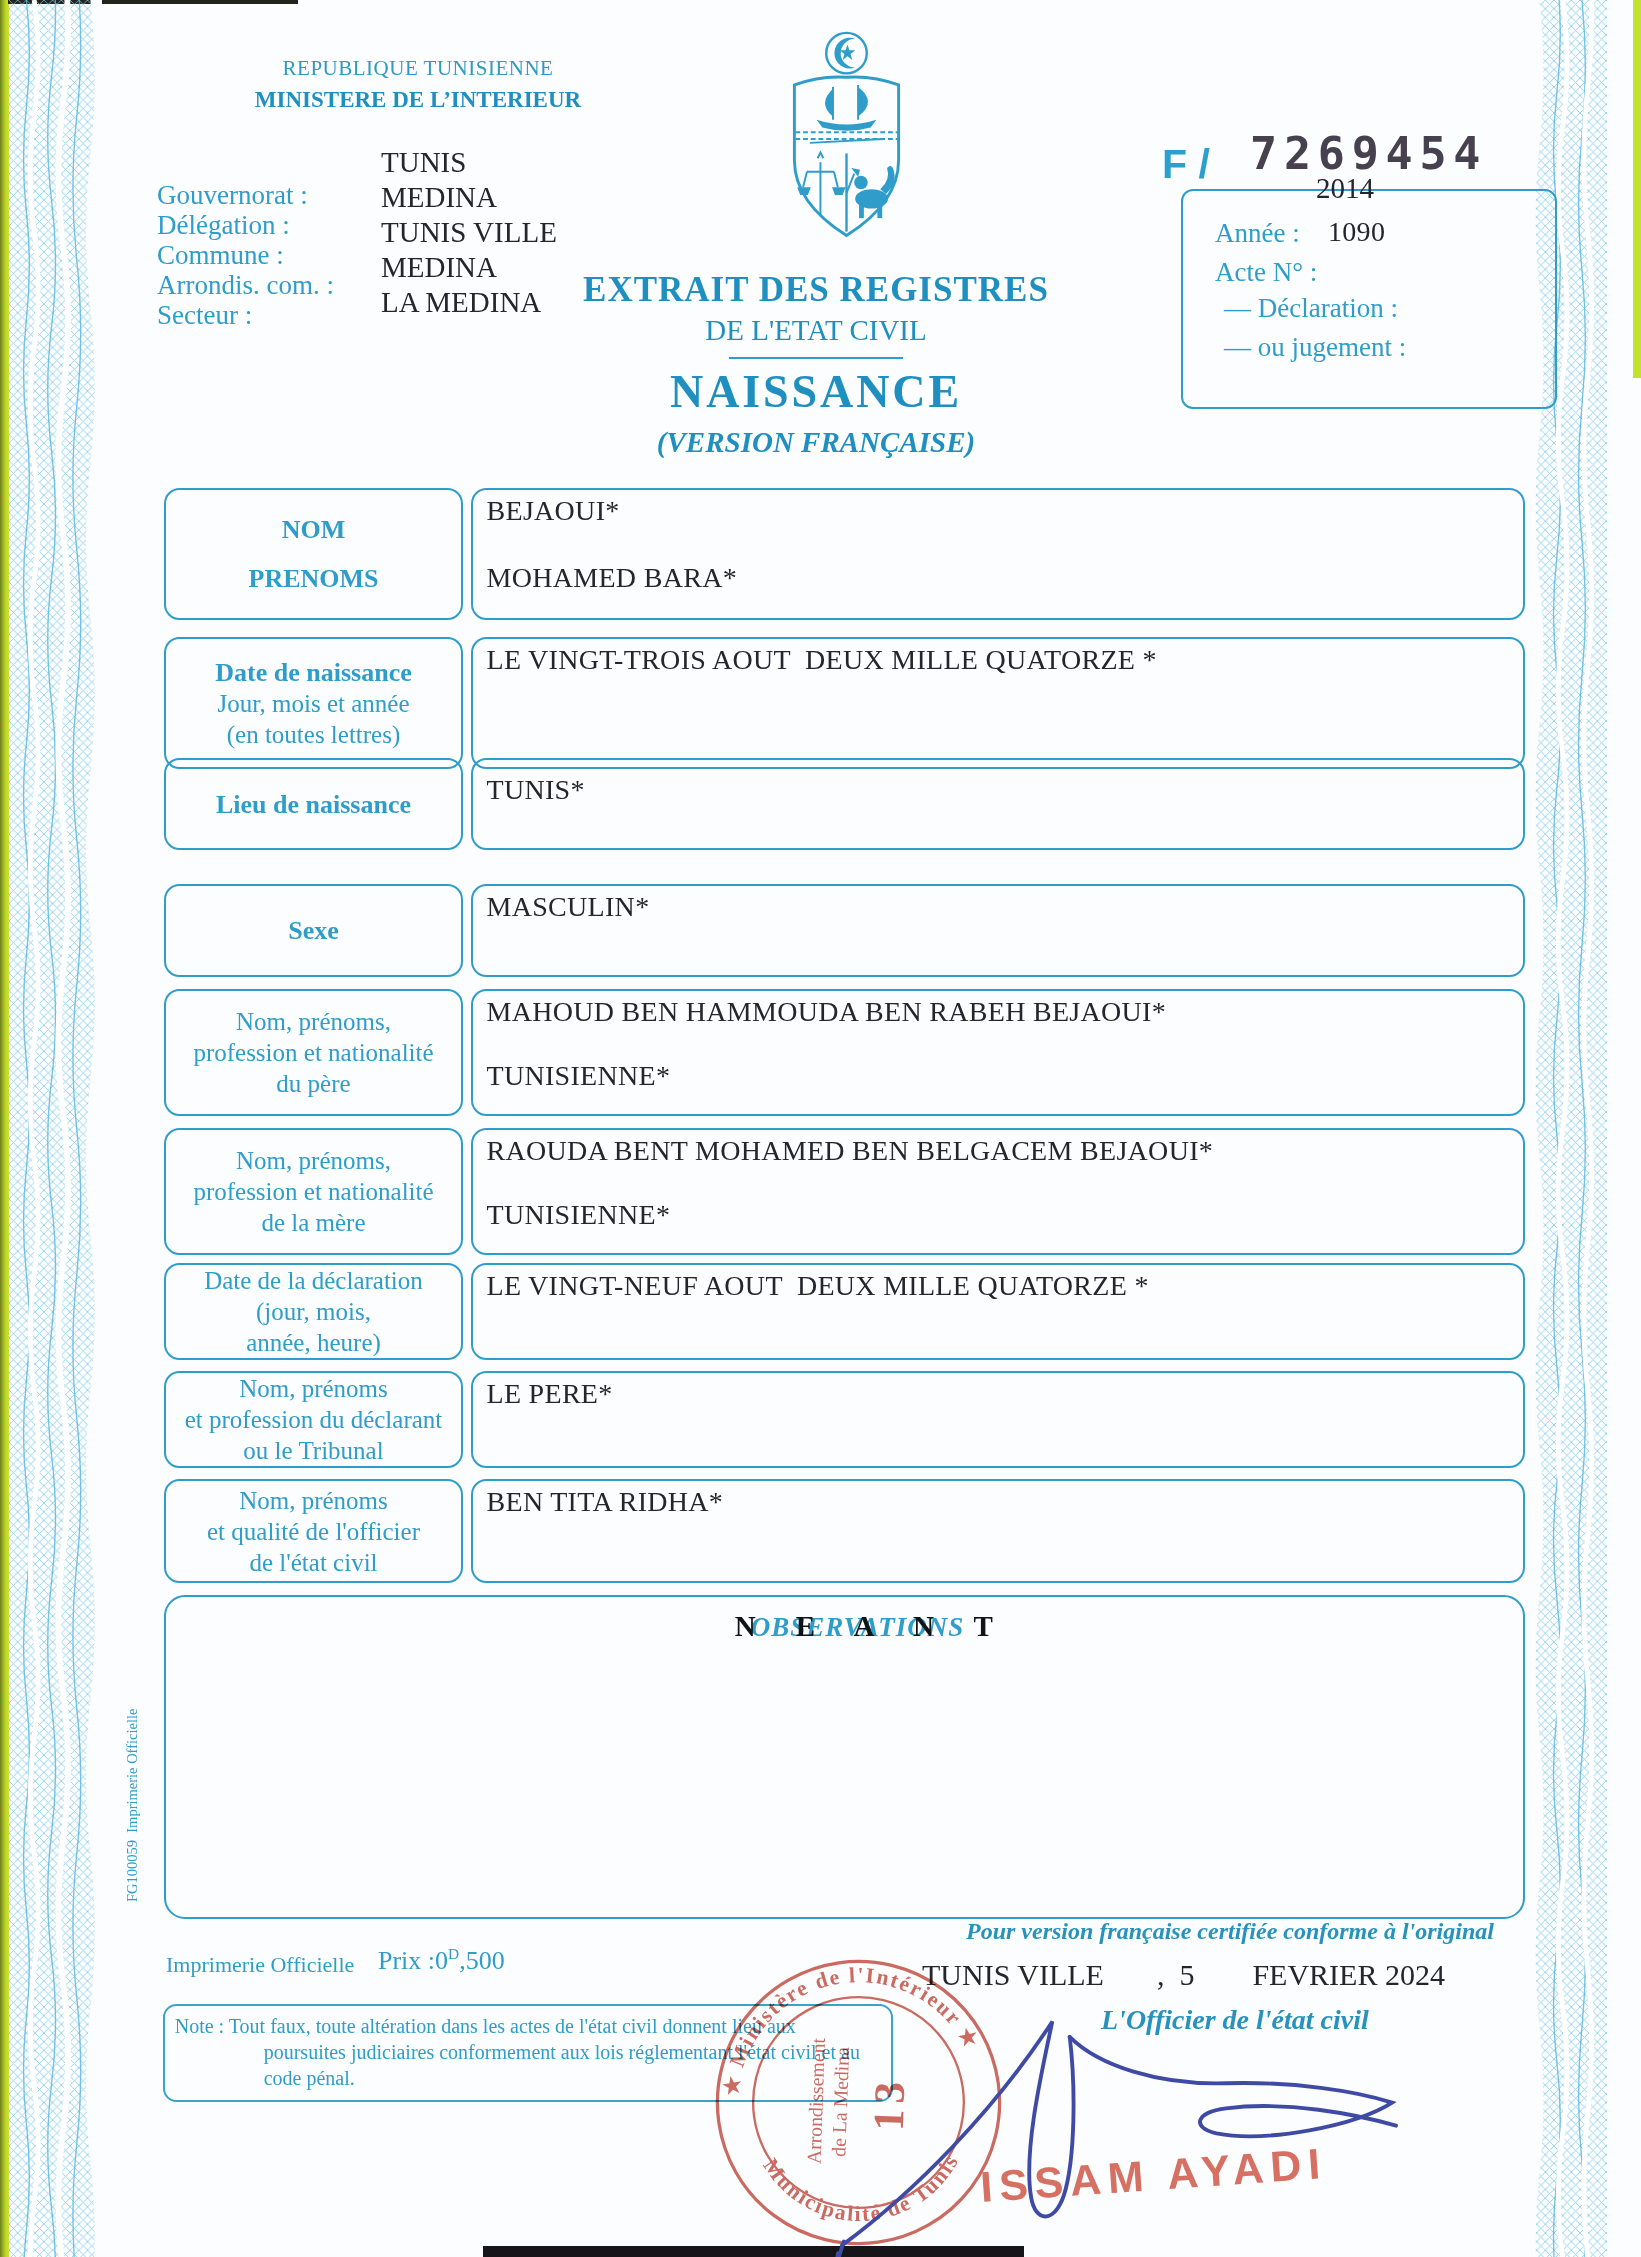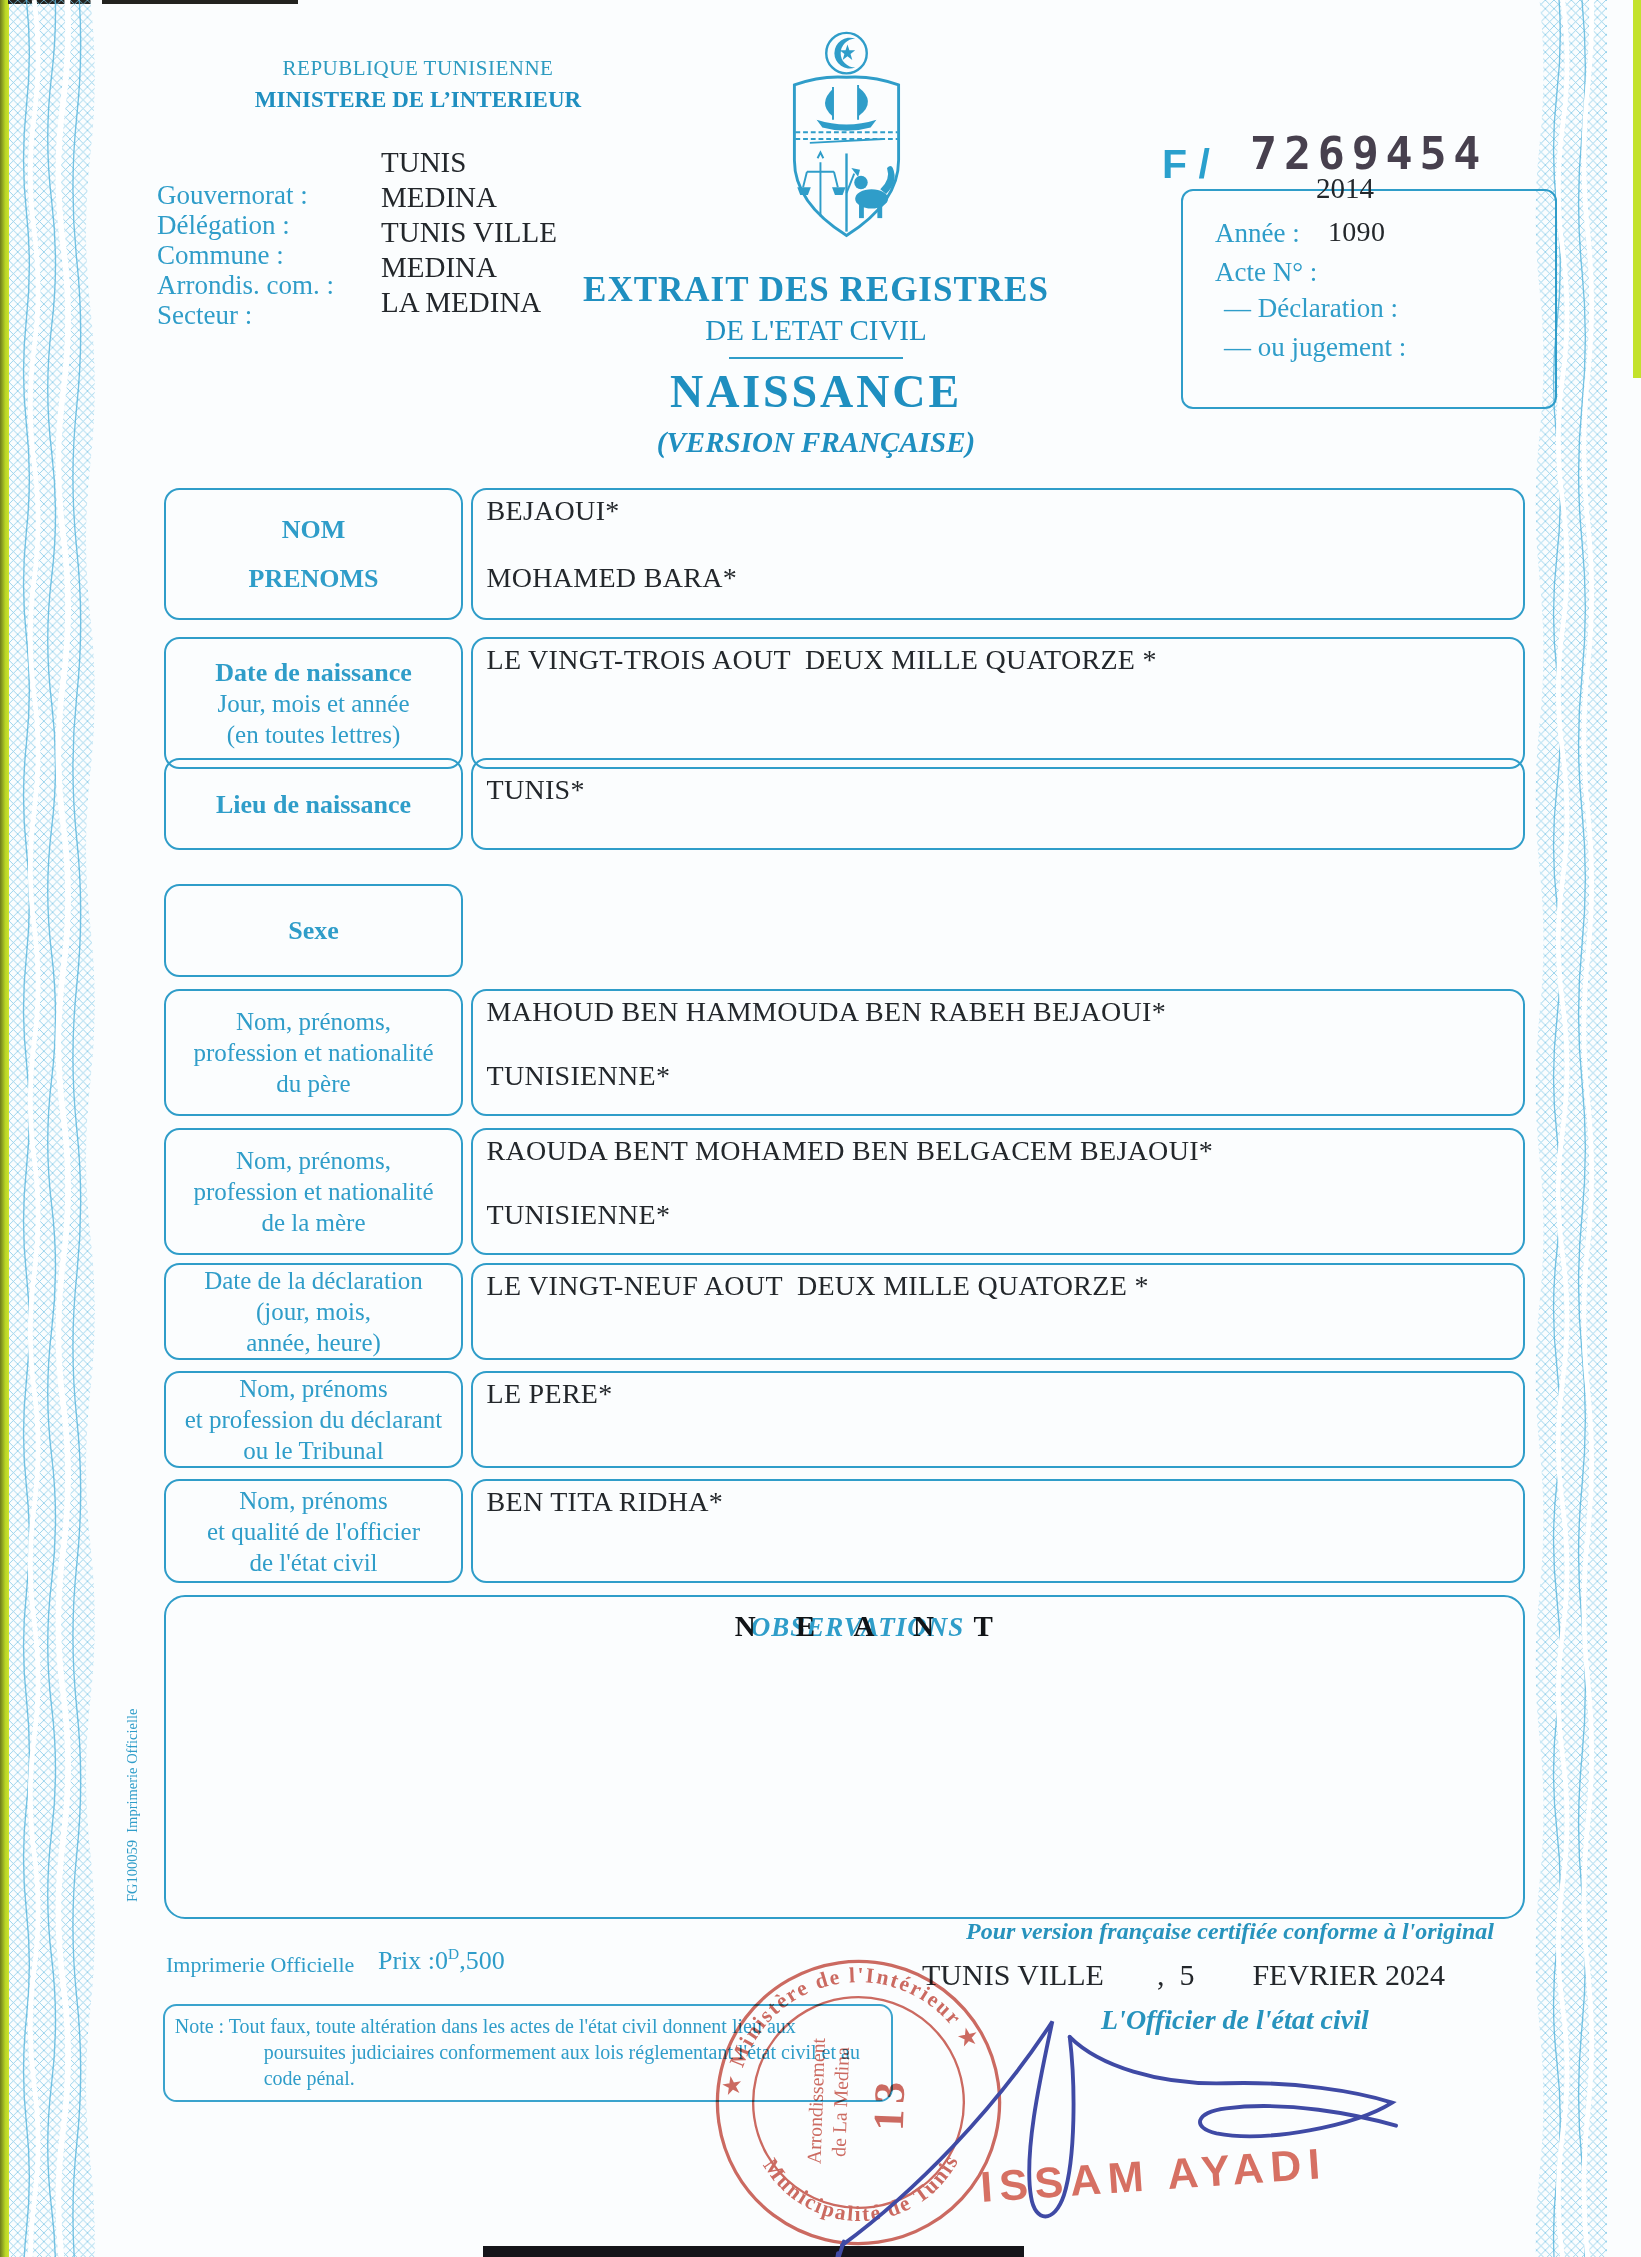--- a/index.html
+++ b/index.html
@@ -214,20 +214,23 @@
     </div>
     <div class="cell valc">
       <div class="val" style="top:13.5px;">TUNIS*</div>
     </div>
   </div>
 
   <div class="row" style="top:884px;height:93px;">
     <div class="cell lblc">
       <div class="lbl b">Sexe</div>
     </div>
+    <div class="cell valc">
+      <div class="val v-top">MASCULIN*</div>
+    </div>
   </div>
 
   <div class="row" style="top:989px;height:127px;">
     <div class="cell lblc">
       <div class="lbl">Nom, prénoms,</div>
       <div class="lbl">profession et nationalité</div>
       <div class="lbl">du père</div>
     </div>
     <div class="cell valc">
       <div class="val v-top">MAHOUD BEN HAMMOUDA BEN RABEH BEJAOUI*</div>

